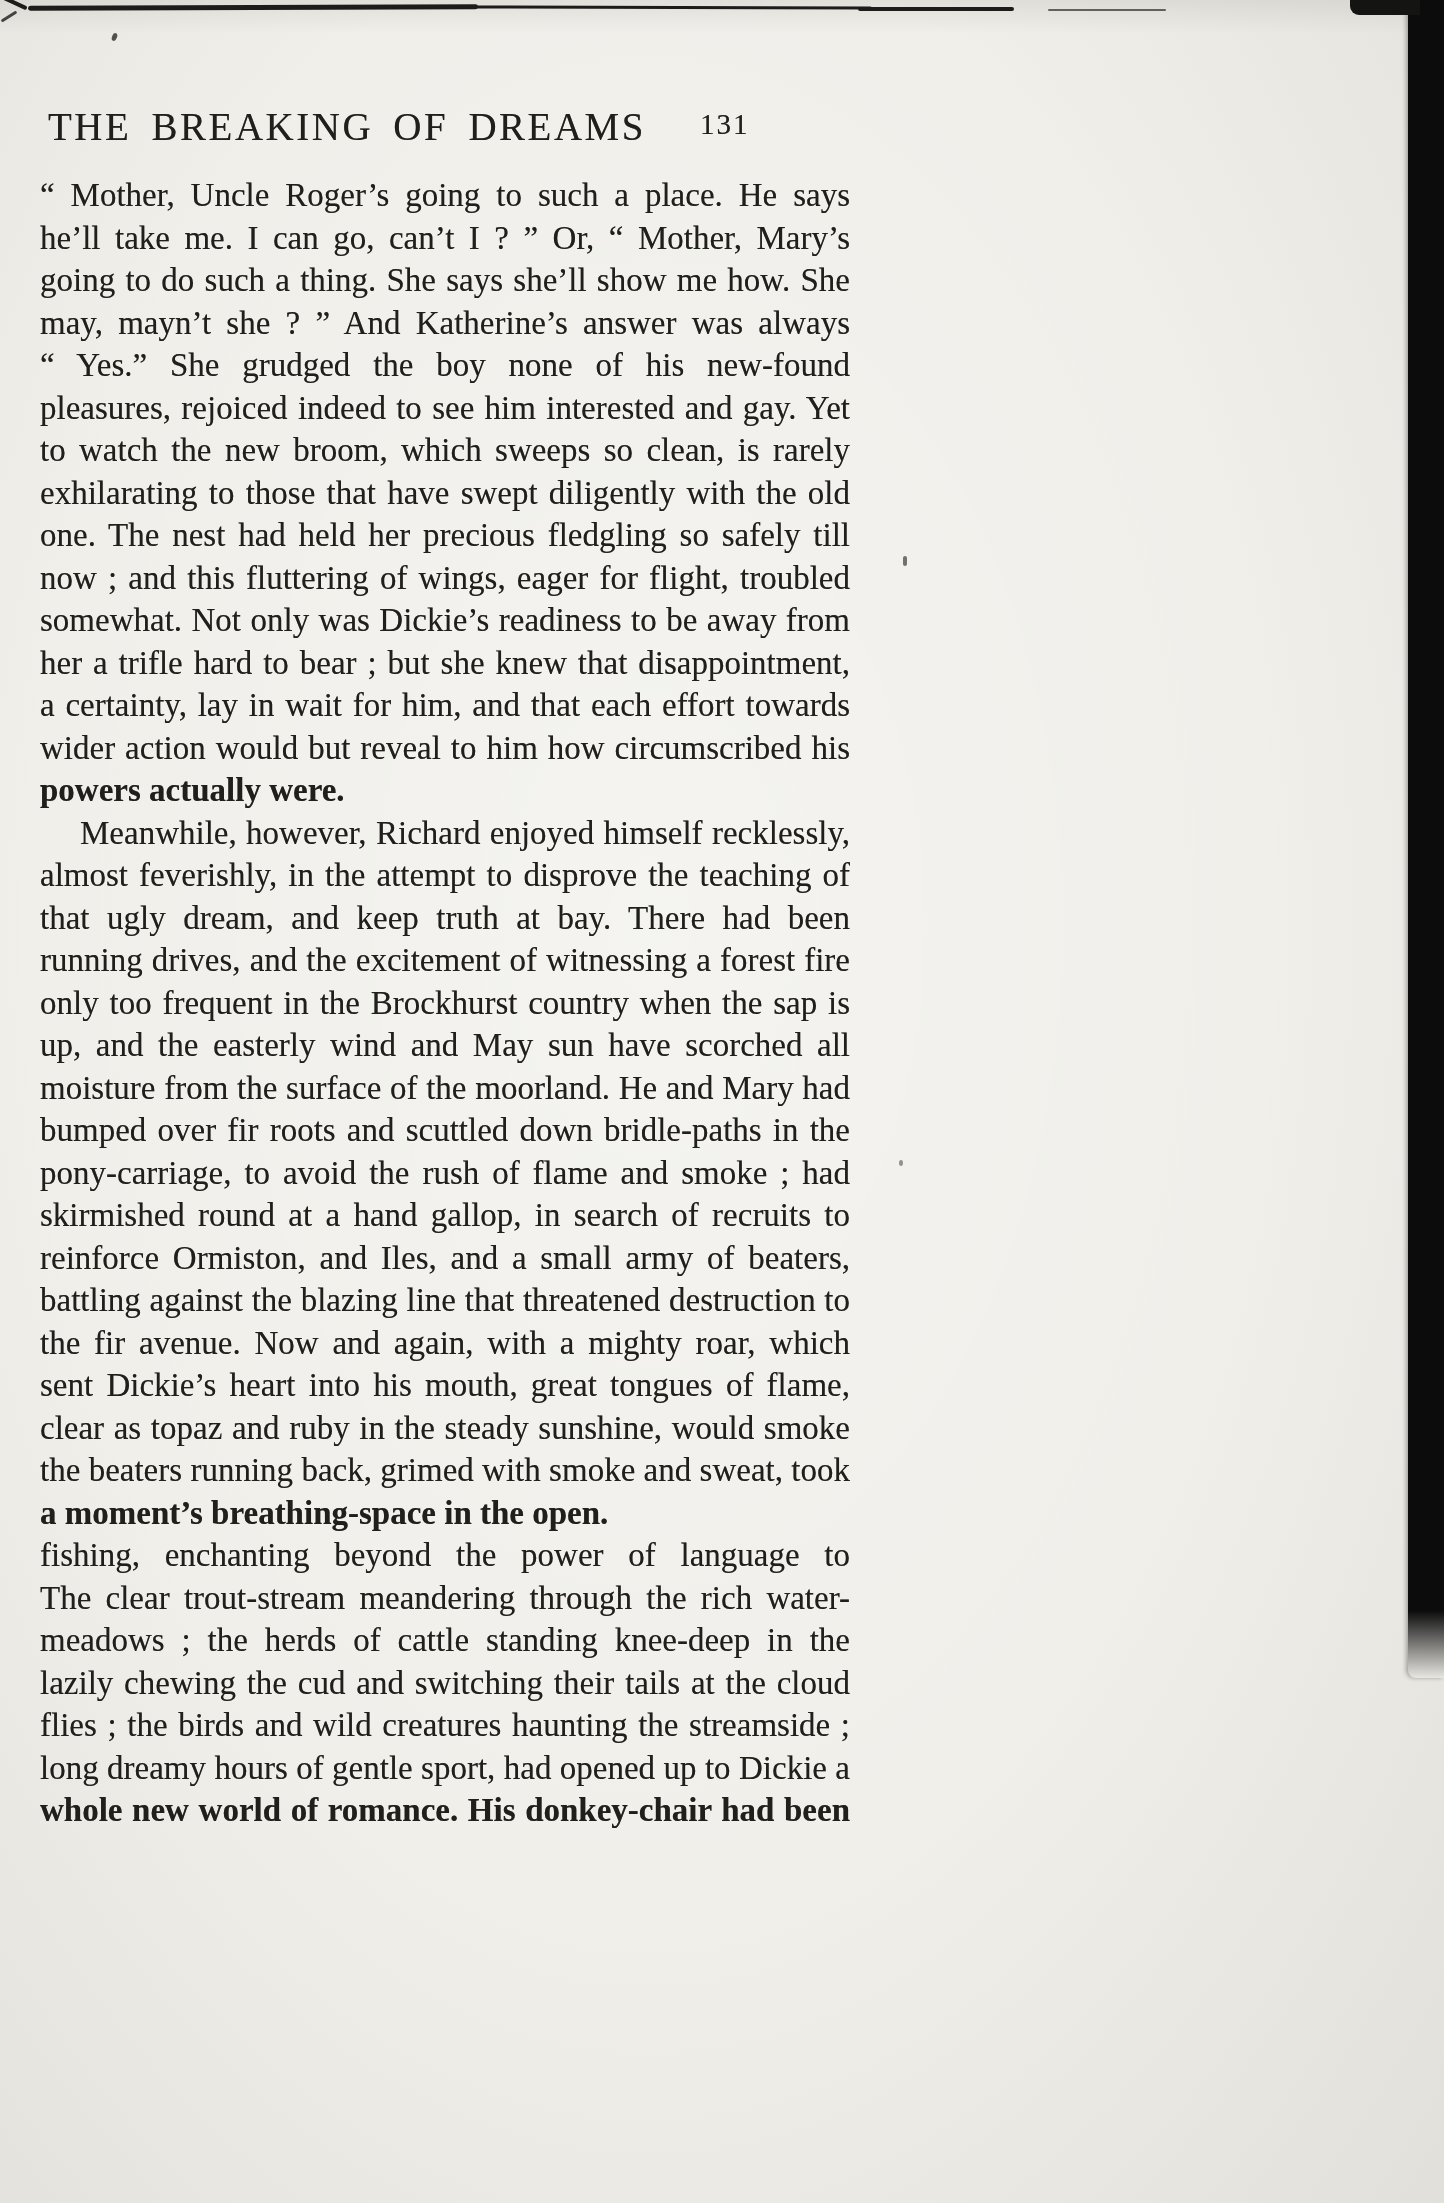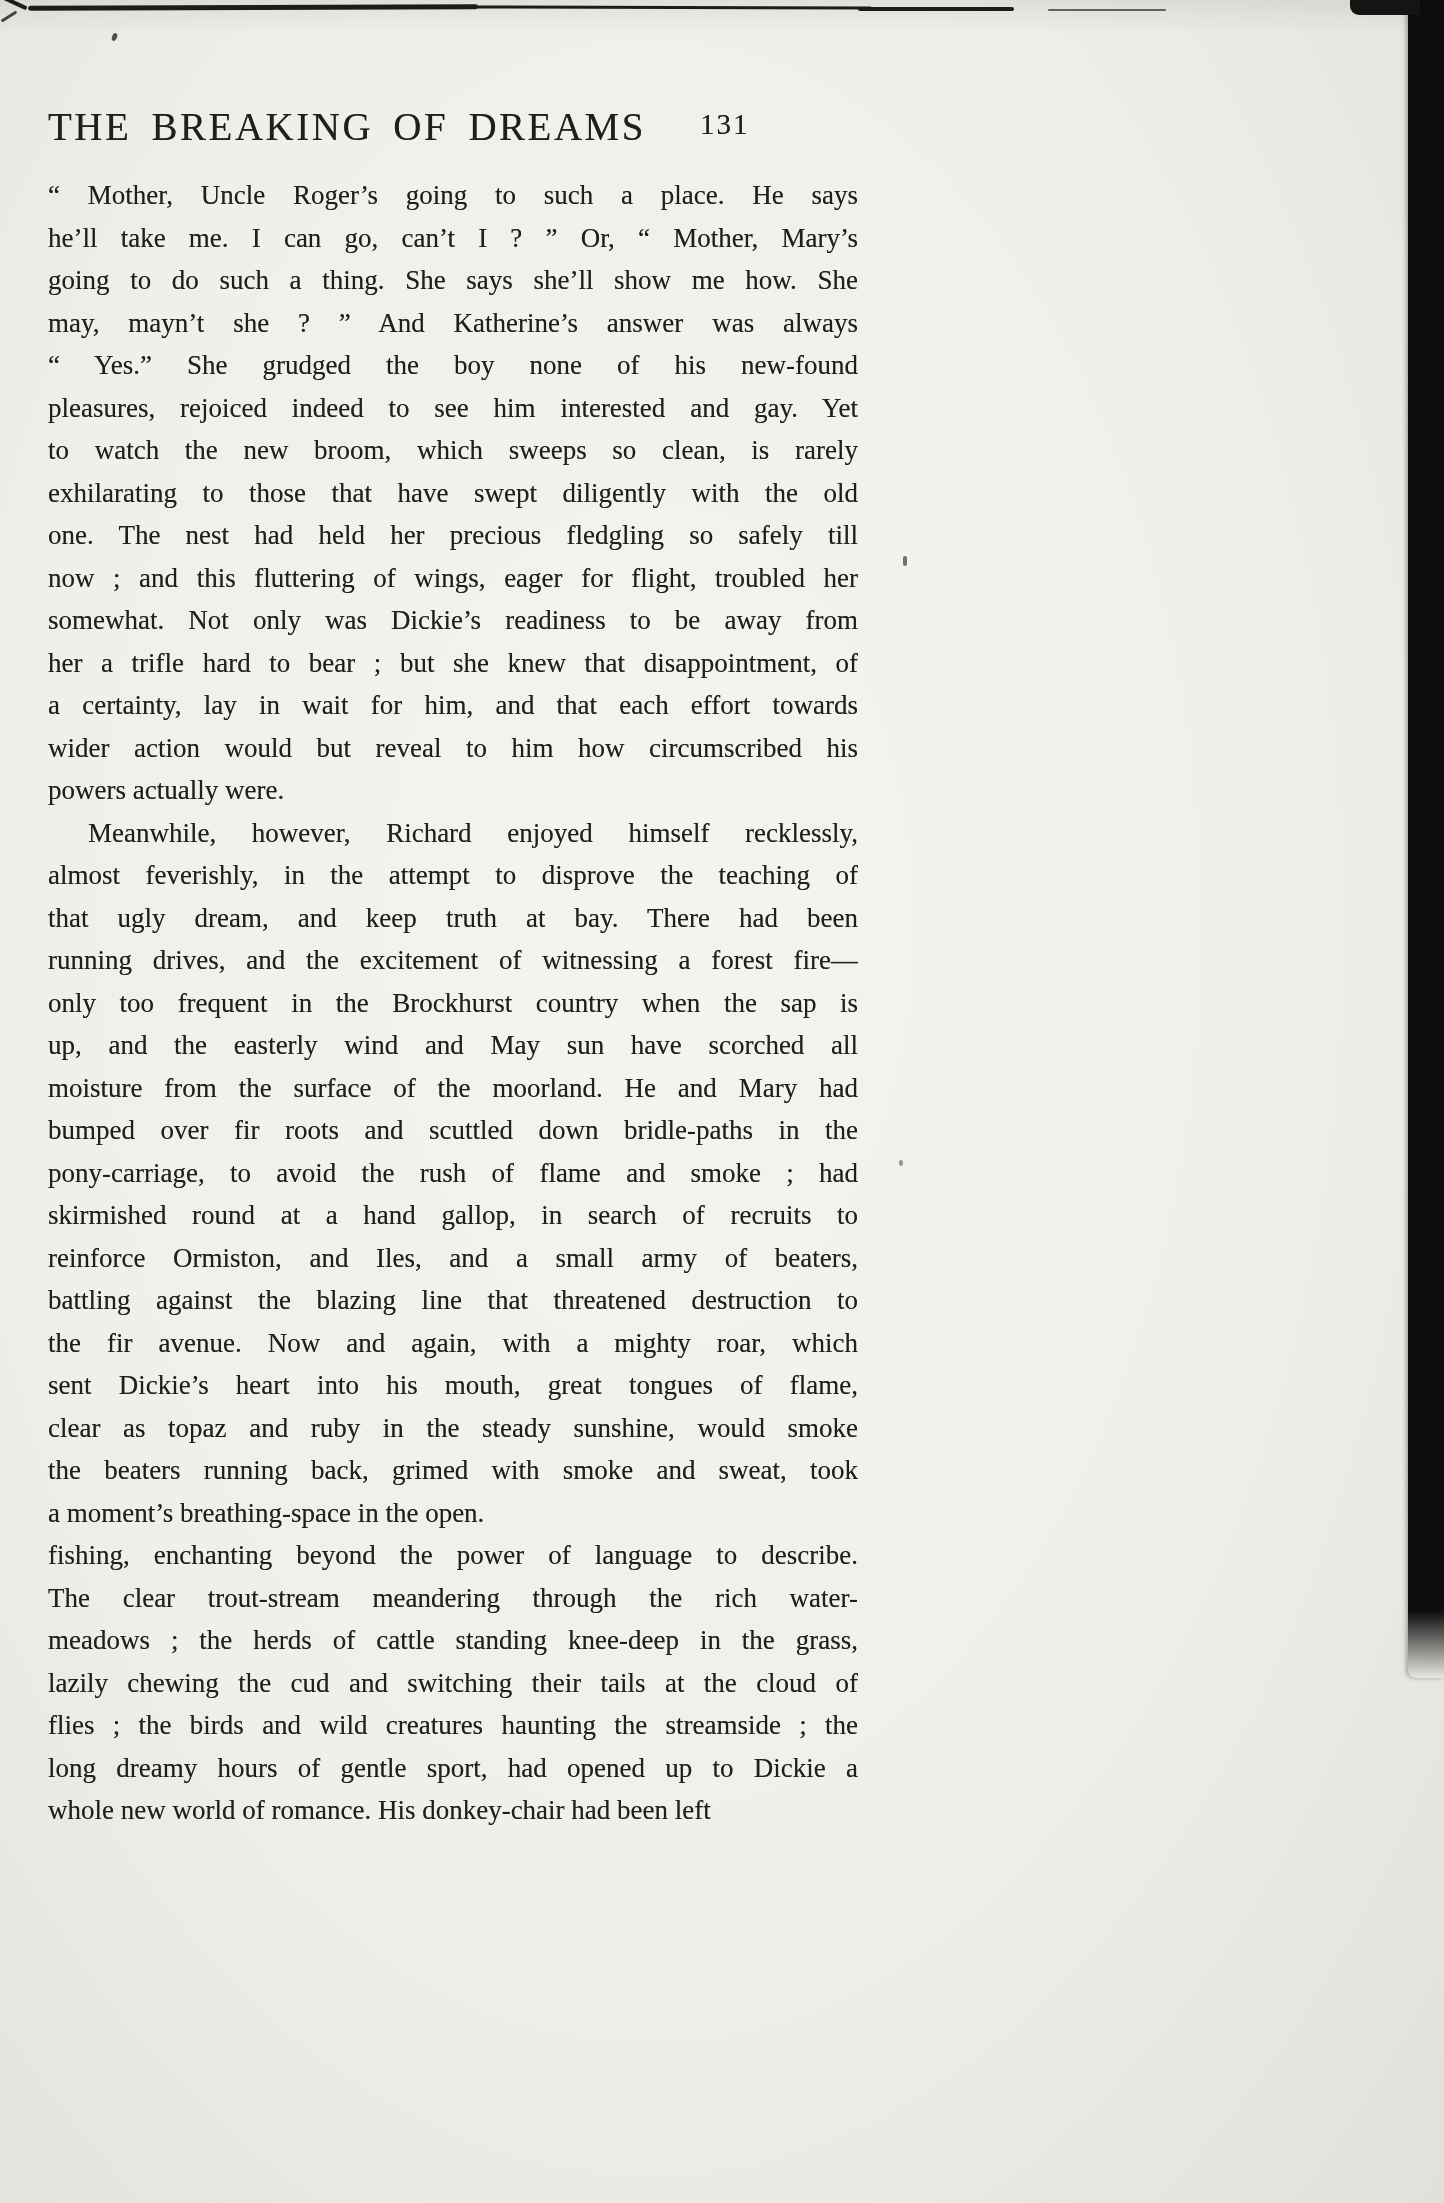--- a/index.html
+++ b/index.html
@@ -79,33 +79,33 @@
     left: 652px;
     font-size: 29px;
     letter-spacing: 2px;
     text-shadow: 0 0 0.5px rgba(25,22,18,0.55);
   }
 
   
   .body-text {
     position: absolute;
     top: 174px;
-    left: 48px;
+    left: 40px;
     width: 810px;
-    font-size: 27px;
+    font-size: 33px;
     line-height: 42.5px;
     text-shadow: 0 0 0.5px rgba(25,22,18,0.5);
   }
   .line {
     height: 42.5px;
     overflow: hidden;
     text-align: justify;
     text-align-last: justify;
   }
-  .line.last { text-align-last: left; }
+  .line.last { text-align-last: left; font-weight: bold; }
   .line.indent { text-indent: 40px; }
 </style>
 </head>
 <body>
 
 <div class="vignette"></div>
 <div class="scan-bar"></div>
 <div class="artifact" id="art-topline1"></div>
 <div class="artifact" id="art-topline2"></div>
 <div class="artifact" id="art-topline3"></div>

